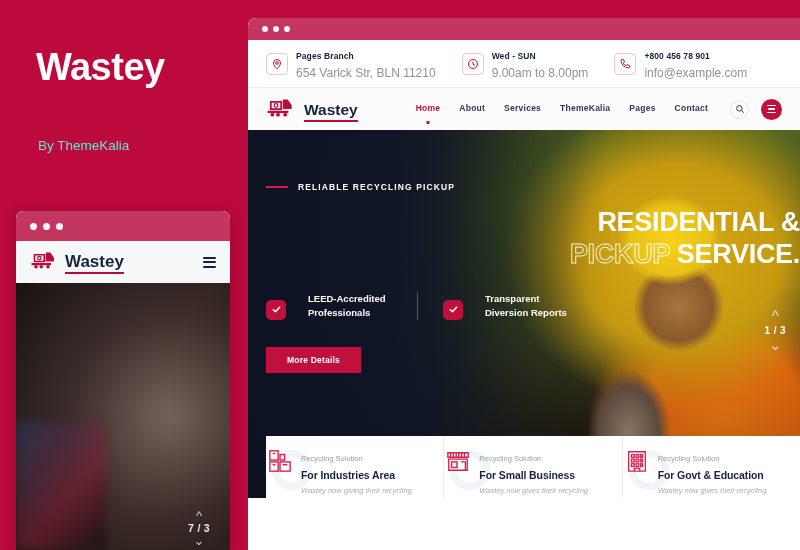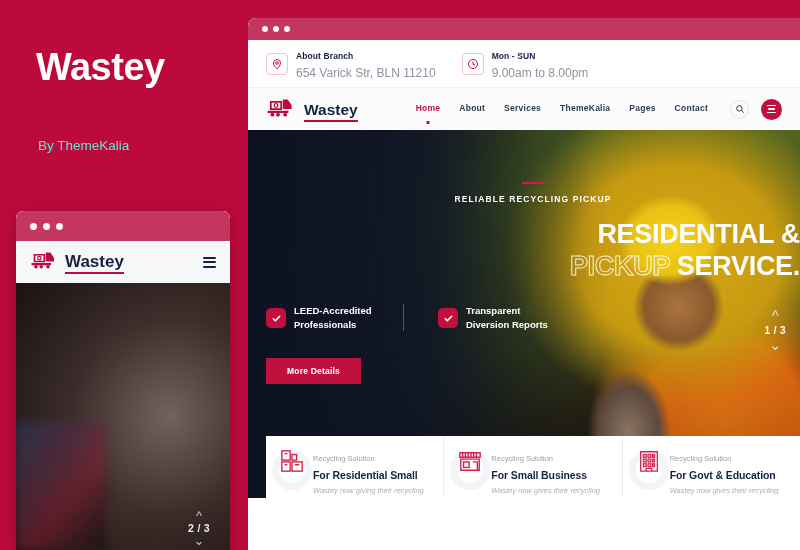--- a/index.html
+++ b/index.html
@@ -144,31 +144,31 @@
       radial-gradient(ellipse 13% 17% at 76.5% 30%, #f6d21e 0%, #e8c113 55%, rgba(210,170,15,0) 72%),
       radial-gradient(ellipse 10% 15% at 78% 48%, #a9743f 0%, #8a5a2c 62%, rgba(120,80,40,0) 82%),
       radial-gradient(ellipse 9% 20% at 69% 82%, #8a7362 0%, #5d4a3c 60%, rgba(70,54,44,0) 84%),
       linear-gradient(180deg, rgba(0,0,0,0) 58%, rgba(0,0,0,.25) 100%);
   }
   .hero-veil {
     position:absolute; inset:0;
     background:linear-gradient(90deg, rgba(13,18,34,.92) 0%, rgba(14,20,36,.72) 34%, rgba(14,20,30,.18) 52%, rgba(0,0,0,0) 66%);
   }
   .hero-inner { position:relative; padding:52px 0 0 18px; z-index:3; }
-  .eyebrow { display:flex; align-items:center; gap:10px; margin-bottom:14px;flex-direction:column; }
+  .eyebrow { display:flex; align-items:center; gap:10px; margin-bottom:14px; }
   .eyebrow .dash { width:22px; height:1.6px; background:#d41b4c; display:block; }
   .eyebrow .txt { font-size:8.5px; font-weight:bold; color:#ffffff; letter-spacing:1.1px; }
   .headline { font-size:27px; font-weight:bold; line-height:1.19; letter-spacing:-0.3px;text-align:right; }
   .headline .solid { color:#ffffff; }
   .headline .outline {
     color:transparent; -webkit-text-stroke:1px rgba(255,255,255,.85);
   }
   .feats { display:flex; align-items:flex-start; gap:0; margin-top:22px; }
-  .feat { display:flex; align-items:center; gap:8px; }
-  .feat:last-child { padding-left:34px; border-left:1px solid rgba(255,255,255,.28); margin-left:17px; }
+  .feat { display:flex; align-items:flex-end; gap:22px; }
+  .feat:last-child { padding-left:25px; border-left:1px solid rgba(255,255,255,.28); margin-left:17px; }
   .chk {
     width:20px; height:20px; border-radius:5px; background:#c0103e; flex:none;
     display:flex; align-items:center; justify-content:center; margin-top:1px;
   }
   .chk svg { width:11px; height:11px; }
   .feat-t { font-size:9.5px; font-weight:bold; color:#ffffff; line-height:1.45; max-width:92px; }
   .more-btn {
     margin-top:27px; width:95px; height:26px; background:#c0103e; color:#fff;
     display:flex; align-items:center; justify-content:center;
     font-size:8.5px; font-weight:bold; letter-spacing:.2px;
@@ -179,21 +179,21 @@
   }
   .slider .chev { color:#dfe4ee; font-size:15px; line-height:12px; opacity:.95; }
   .slider .num { color:#ffffff; font-size:10px; font-weight:bold; letter-spacing:.4px; }
 
   
   .cards {
     position:absolute; left:18px; bottom:0; width:534px; height:62px;
     display:flex; background:#ffffff;
   }
   .card {
-    flex:1; padding:11px 0 0 14px; position:relative; overflow:hidden;
+    flex:1; padding:11px 0 0 2px; position:relative; overflow:hidden;
     border-right:1px solid #eceef2;
   }
   .card:last-child { border-right:none; }
   .card-in { display:flex; gap:9px; position:relative; z-index:2; }
   .card-ico { width:24px; height:24px; flex:none; color:#d2234f; margin-top:2px; }
   .card-ico svg { width:24px; height:24px; display:block; }
   .card-label { font-size:7.5px; color:#9aa0ad; line-height:1.4; }
   .card-title { font-size:10.5px; font-weight:bold; color:#16233f; line-height:1.45; letter-spacing:-.1px; }
   .card-body { font-size:7.5px; color:#a8aeba; line-height:1.5; font-style:italic; margin-top:2px; }
   .watermark {
@@ -232,21 +232,21 @@
     </div>
     <div class="mburger">
         <i></i>
         <i></i>
         <i></i>
       </div>
   </div>
   <div class="mobile-hero">
     <div class="m-slider">
       <span class="chev">^</span>
-      <span class="num">2 / 3</span>
+      <span class="num">7 / 3</span>
       <span class="chev">⌄</span>
     </div>
   </div>
 </div>
 
 <div class="desk">
 
   <div class="desk-chrome">
     <span class="dot"></span>
     <span class="dot"></span>
@@ -256,38 +256,49 @@
   <div class="topbar">
 
     <div class="info">
       <span class="ibox">
         <svg viewBox="0 0 24 24" fill="none" stroke="currentColor" stroke-width="2">
           <path d="M12 22s7-7.2 7-12a7 7 0 10-14 0c0 4.8 7 12 7 12z"></path>
             <circle cx="12" cy="10" r="2.6"></circle>
         </svg>
       </span>
       <span>
-        <span class="info-t">About Branch</span><br>
+        <span class="info-t">Pages Branch</span><br>
         <span class="info-s">654 Varick Str, BLN 11210</span>
       </span>
     </div>
 
     <div class="info">
       <span class="ibox">
         <svg viewBox="0 0 24 24" fill="none" stroke="currentColor" stroke-width="2">
           <circle cx="12" cy="12" r="9"></circle>
             <path d="M12 7v5.5l4 2"></path>
         </svg>
       </span>
       <span>
-        <span class="info-t">Mon - SUN</span><br>
+        <span class="info-t">Wed - SUN</span><br>
         <span class="info-s">9.00am to 8.00pm</span>
       </span>
     </div>
 
+    <div class="info">
+      <span class="ibox">
+        <svg viewBox="0 0 24 24" fill="none" stroke="currentColor" stroke-width="2">
+          <path d="M6 3h3l2 5-2.5 1.8a12 12 0 005.7 5.7L16 13l5 2v3a2 2 0 01-2.2 2A16 16 0 014 5.2 2 2 0 016 3z"></path>
+        </svg>
+      </span>
+      <span>
+        <span class="info-t">+800 456 78 901</span><br>
+        <span class="info-s">info@example.com</span>
+      </span>
+    </div>
 
   </div>
 
   <div class="navbar">
     <div class="dlogo">
       <span>
         <svg viewBox="0 0 40 26" width="32" height="21" aria-hidden="true">
           <path d="M2 17h26v3H2z" fill="#bc0a3c"></path>
           <path d="M6 6h13v9H6z" fill="none" stroke="#bc0a3c" stroke-width="2.2"></path>
           <path d="M21 3h6l5 7v5H21z" fill="#bc0a3c"></path>
@@ -379,21 +390,21 @@
             <svg viewBox="0 0 26 26" fill="none" stroke="currentColor" stroke-width="1.5">
               <rect x="2" y="2" width="9" height="10"></rect>
                 <rect x="2" y="14" width="9" height="10"></rect>
               <rect x="13" y="6" width="5" height="6"></rect>
                 <rect x="13" y="14" width="11" height="10"></rect>
               <path d="M5 5h3M5 17h3M16 17h5"></path>
             </svg>
           </span>
           <span>
             <span class="card-label">Recycling Solution</span><br>
-            <span class="card-title">For Residential Small</span>
+            <span class="card-title">For Industries Area</span>
             <div class="card-body">Wastey now giving their recycling</div>
           </span>
         </div>
       </div>
 
       <div class="card">
         <div class="watermark"></div>
         <div class="card-in">
           <span class="card-ico">
             <svg viewBox="0 0 26 26" fill="none" stroke="currentColor" stroke-width="1.5">

